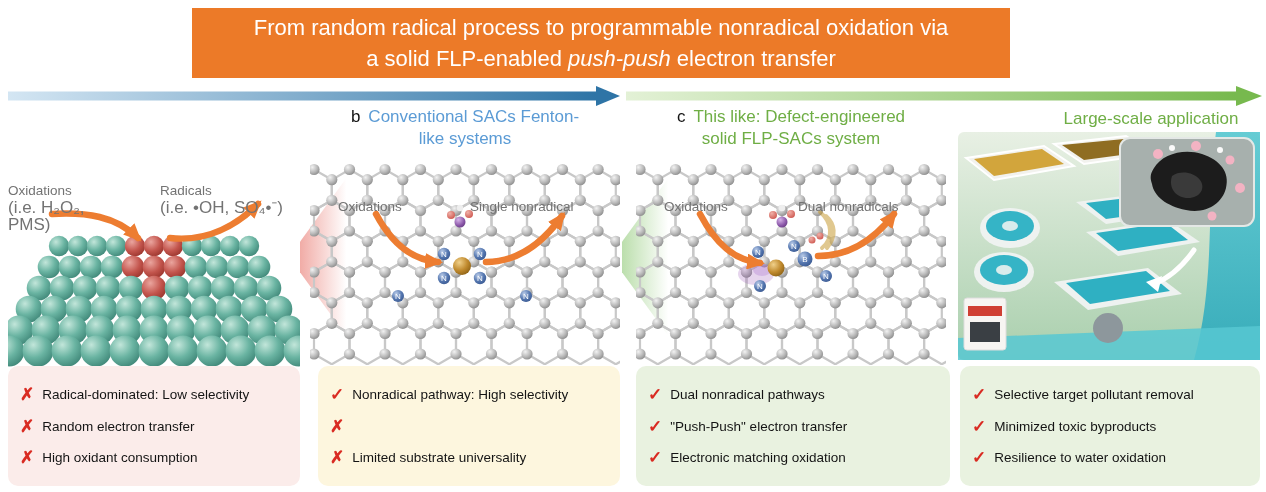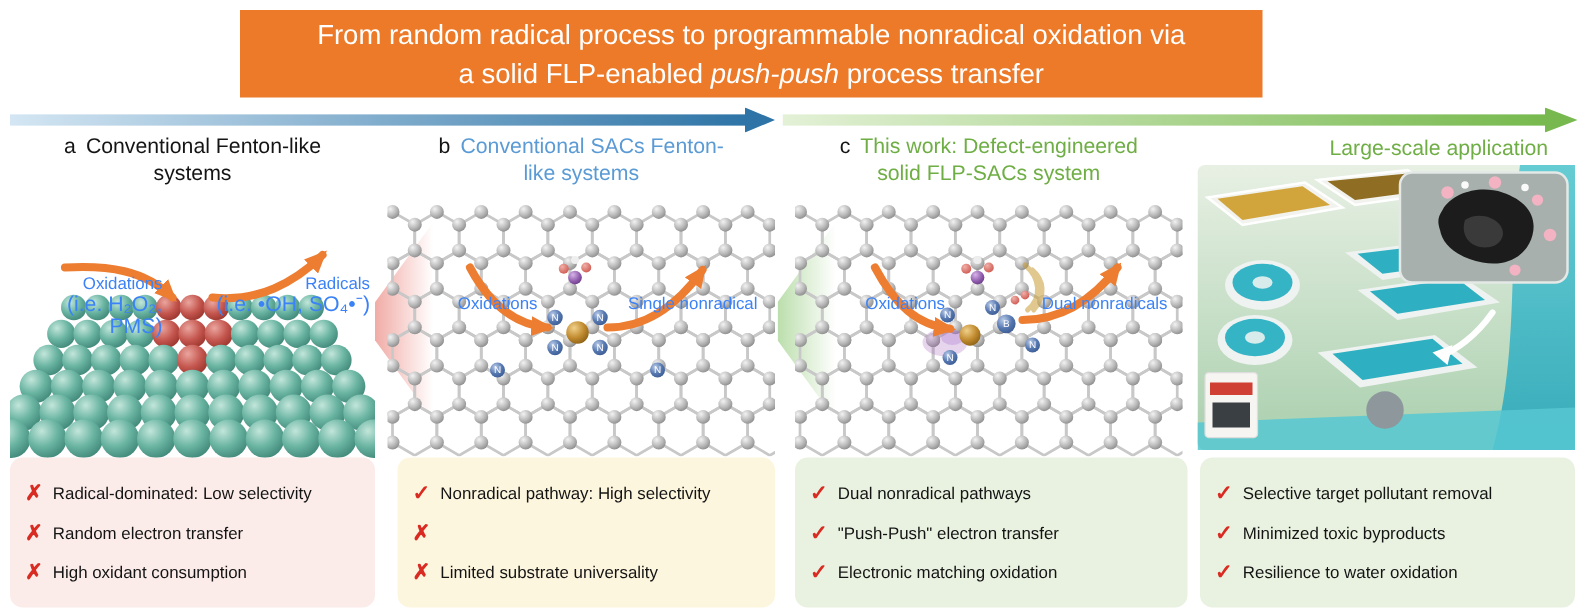--- a/index.html
+++ b/index.html
@@ -12,21 +12,21 @@
 
   .flow-arrow{position:absolute;}
 
   .panel-title{position:absolute;text-align:center;font-size:17px;line-height:22px;color:#141414;}
   .panel-title .plabel{color:#141414;margin-right:8px;}
   .t-blue{color:var(--blue-title,#5B9BD5);}
   .t-green{color:var(--green-title,#6FAE45);}
 
   .illus{position:absolute;}
   .illus > svg{position:absolute;left:0;top:0;}
-  .dlabel{position:absolute;text-align:right;font-size:13.5px;line-height:17px;color:#3b82f6;margin-top:36px;}
+  .dlabel{position:absolute;text-align:left;font-size:13.5px;line-height:17px;color:#737373;}
   .dlabel .sub{font-size:17px;}
 
   .wedge{position:absolute;pointer-events:none;}
 
   .sumbox{position:absolute;border-radius:10px;display:flex;flex-direction:column;justify-content:space-evenly;
           padding:6px 12px;box-sizing:border-box;}
   .sumitem{display:flex;align-items:center;gap:8px;font-size:13.5px;color:#141414;}
   .mark{color:var(--mark,#D92B22);font-size:17px;font-weight:bold;line-height:1;flex:0 0 auto;}
 </style>
 </head>
@@ -87,45 +87,41 @@
           <stop offset="1" stop-color="#2ba8bb"></stop>
       </linearGradient>
       <marker id="ah" markerUnits="userSpaceOnUse" markerWidth="18" markerHeight="16" refX="13" refY="8" orient="auto">
         <path id="ahPath" d="M0,0 L18,8 L0,16 Z" fill="#ED7D31"></path>
       </marker>
     </defs>
   </svg>
 
   <div class="banner">
     <div>From random radical process to programmable nonradical oxidation via</div>
-    <div><span>a solid FLP-enabled </span><i>push-push</i><span> process transfer</span></div>
+    <div><span>a solid FLP-enabled </span><i>push-push</i><span> electron transfer</span></div>
   </div>
 
   <svg class="flow-arrow" style="left:8px;top:86px" width="612" height="20" viewBox="0 0 612 20">
     <rect x="0" y="5.5" width="588" height="9" fill="url(#bluegrad)"></rect>
     <polygon id="blueHead" points="588,0 612,10 588,20" fill="#2E74A6"></polygon>
   </svg>
   <svg class="flow-arrow" style="left:626px;top:86px" width="636" height="20" viewBox="0 0 636 20">
     <rect x="0" y="5.5" width="610" height="9" fill="url(#greengrad)"></rect>
     <polygon id="greenHead" points="610,0 636,10 610,20" fill="#77B94E"></polygon>
   </svg>
 
   <div class="wedge" style="left:300px;top:162px;width:58px;height:190px;background:linear-gradient(90deg, rgba(224,70,58,.45), rgba(224,70,58,0) 80%);clip-path:polygon(0 42%,100% 0,100% 100%,0 58%);"></div>
   <div class="wedge" style="left:622px;top:162px;width:58px;height:190px;background:linear-gradient(90deg, rgba(120,190,90,.5), rgba(120,190,90,0) 80%);clip-path:polygon(0 42%,100% 0,100% 100%,0 58%);"></div>
 
-  <div class="panel-title" style="left:8px;top:106px;width:292px;">
-    <div><span class="plabel">a</span><span>Conventional Fenton-like</span></div>
-    <div>systems</div>
-  </div>
   <div class="panel-title" style="left:310px;top:106px;width:310px;">
     <div><span class="plabel">b</span><span class="t-blue">Conventional SACs Fenton-</span></div>
     <div class="t-blue">like systems</div>
   </div>
   <div class="panel-title" style="left:632px;top:106px;width:318px;">
-    <div><span class="plabel">c</span><span class="t-green">This work: Defect-engineered</span></div>
+    <div><span class="plabel">c</span><span class="t-green">This like: Defect-engineered</span></div>
     <div class="t-green">solid FLP-SACs system</div>
   </div>
   <div class="panel-title t-green" style="left:1000px;top:108px;width:302px;">
     <div>Large-scale application</div>
   </div>
 
   <div class="illus" style="left:8px;top:156px;width:292px;height:212px;">
     <svg id="slabSvg" width="292" height="212" viewBox="0 0 292 212">
         <circle cx="51.0" cy="90" r="10.2" fill="url(#tealBall)"></circle>
         <circle cx="70.0" cy="90" r="10.2" fill="url(#tealBall)"></circle>

